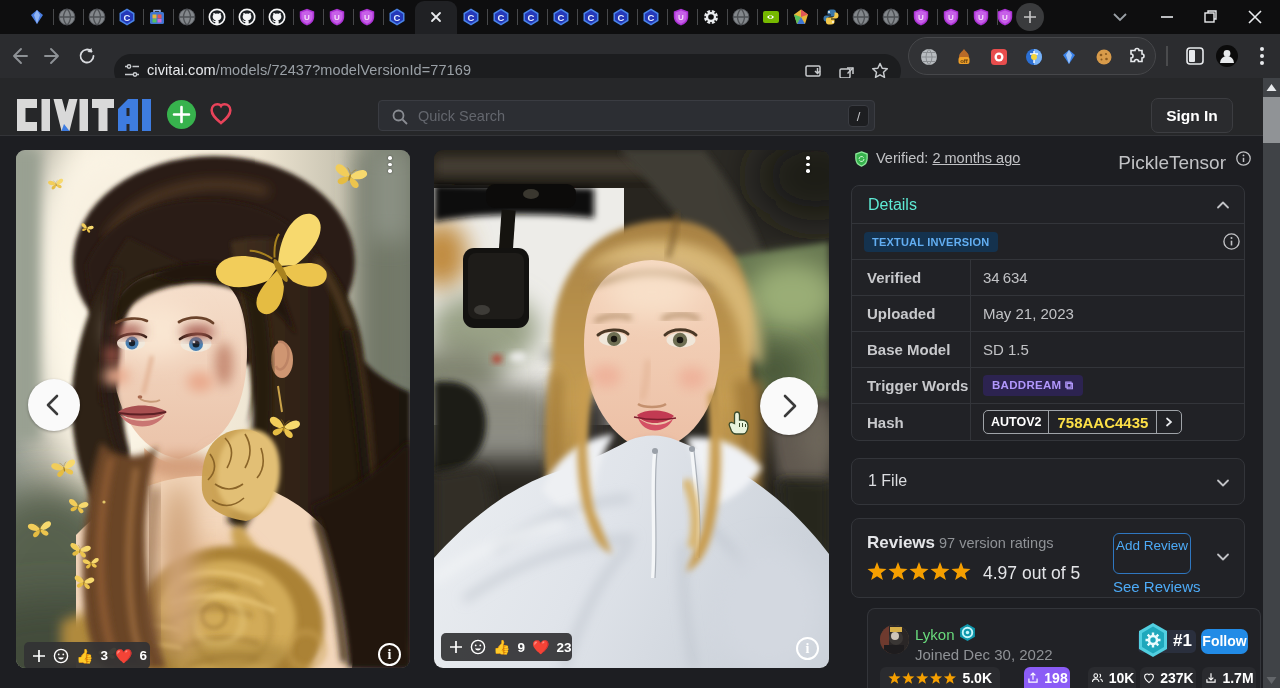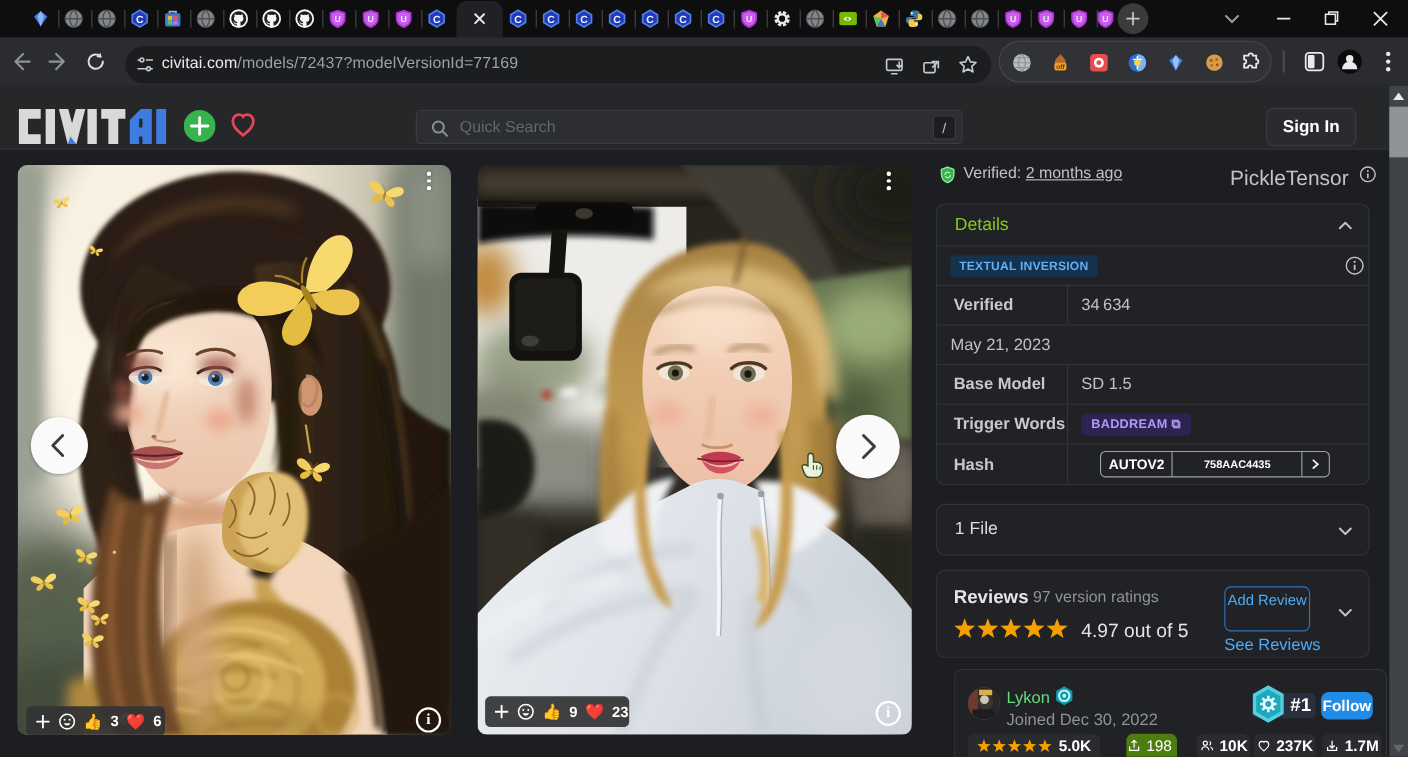--- a/index.html
+++ b/index.html
@@ -12,21 +12,21 @@
 .fav { position:absolute; top:8px; width:18px; height:18px; }
 .tabsep { position:absolute; top:9px; width:1px; height:16px; background:#47484a; }
 #activetab { position:absolute; left:415px; top:1px; width:42px; height:33px; background:#202124; border-radius:9px 9px 0 0; }
 #activetab .x { position:absolute; left:13px; top:8px; width:16px; height:16px; }
 #newtab { position:absolute; left:1016px; top:3px; width:28px; height:28px; border-radius:50%; background:#3a3b3d; }
 #newtab svg { position:absolute; left:6px; top:6px; }
 .winctl { position:absolute; top:9px; }
 
 
 #toolbar { position:absolute; left:0; top:34px; width:1280px; height:44px; background:#2b2c2f; }
-#omnibox { position:absolute; left:114px; top:8px; width:787px; height:34px; background:#1c1d1f; border-radius:17px; }
+#omnibox { position:absolute; left:114px; top:20px; width:787px; height:34px; background:#1c1d1f; border-radius:17px; }
 #omnibox .urlmain { color:#e8eaed; } #omnibox .urlrest { color:#9aa0a6; }
 #omnibox .urltext { position:absolute; left:33px; top:8px; font-size:14.5px; letter-spacing:0.1px; white-space:nowrap; }
 #extbar { position:absolute; left:908px; top:3px; width:248px; height:38px; border:1px solid #46474a; border-radius:19px; background:#313235; }
 
 
 #cvheader { position:absolute; left:0; top:78px; width:1280px; height:58px; background:#262729; border-bottom:1px solid #333438; }
 #searchbar { position:absolute; left:378px; top:22px; width:497px; height:31px; background:#2c2e33; border:1px solid #3a3c42; border-radius:4px; }
 #searchbar .ph { position:absolute; left:39px; top:7px; color:#63666d; font-size:14.5px; }
 #slash { position:absolute; right:5px; top:4px; width:21px; height:22px; background:#1d1e21; border:1px solid #3a3c42; border-radius:4px; color:#c1c2c5; font-size:13px; text-align:center; line-height:21px; }
 #signin { position:absolute; left:1151px; top:20px; width:82px; height:35px; background:#2a2b2e; border:1px solid #3c3d41; border-radius:7px; color:#fff; font-weight:bold; font-size:15.5px; text-align:center; line-height:33px; }
@@ -41,23 +41,23 @@
 .reactbar .n { font-size:13.5px; font-weight:bold; color:#fff; }
 .reactbar svg, .reactbar span { flex:none; }
 .infobtn { position:absolute; width:23px; height:23px; border-radius:50%; border:2px solid #fff; color:#fff; font-weight:bold; text-align:center; font-size:14px; line-height:19px; font-family:"Liberation Serif",serif; }
 .navbtn { position:absolute; background:#fafafa; border-radius:50%; box-shadow:0 1px 3px rgba(0,0,0,.3); }
 
 
 #sidebar { position:absolute; left:851px; top:150px; width:394px; }
 .sbcard { background:#212226; border:1px solid #33353a; border-radius:8px; }
 #vrow { position:absolute; left:0; top:0; width:394px; height:18px; color:#c1c2c5; font-size:14.5px; }
 #details { position:absolute; left:0; top:35px; width:394px; height:256px; }
-#details .hdr { height:38px; border-bottom:1px solid #33353a; color:#84cc16; font-size:16px; line-height:38px; padding-left:16px; }
+#details .hdr { height:38px; border-bottom:1px solid #33353a; color:#5eead4; font-size:16px; line-height:38px; padding-left:16px; }
 .drow { display:flex; height:36px; border-bottom:1px solid #33353a; align-items:center; }
-.drow:last-child { border-bottom:none;gap:17px; }
+.drow:last-child { border-bottom:none; }
 .dlab { width:119px; border-right:1px solid #33353a; padding-left:15px; color:#c8c9cc; font-size:15px; font-weight:bold; height:100%; display:flex; align-items:center; }
 .dval { padding-left:12px; color:#c1c2c5; font-size:15px; display:flex; align-items:center; flex:1; }
 #file1 { position:absolute; left:0; top:308px; width:394px; height:47px; }
 #file1 .t { position:absolute; left:16px; top:13px; color:#dcdde0; font-size:16px; }
 #reviews { position:absolute; left:0; top:368px; width:394px; height:80px; }
 #creator { position:absolute; left:16px; top:458px; width:394px; height:83px; border-radius:8px 8px 0 0; border-bottom:none; }
 .chev { position:absolute; }
 .bluelink { color:#4dabf7; }
 
 
@@ -752,38 +752,39 @@
               <path d="M7.5 6.8 V11" stroke="#c1c2c5" stroke-width="1.4"></path>
               <circle cx="7.5" cy="4.4" r="0.9" fill="#c1c2c5"></circle>
             </svg>
           </div>
         </div>
       <div class="drow">
           <div class="dlab">Verified</div>
           <div class="dval">34 634</div>
         </div>
       <div class="drow">
+          <div class="dlab">Uploaded</div>
           <div class="dval">May 21, 2023</div>
         </div>
       <div class="drow">
           <div class="dlab">Base Model</div>
           <div class="dval">SD 1.5</div>
         </div>
       <div class="drow">
           <div class="dlab">Trigger Words</div>
           <div class="dval">
             <span style="background:#2c2350;color:#b197fc;font-size:11.5px;font-weight:bold;letter-spacing:.3px;padding:4px 9px;border-radius:4px">BADDREAM ⧉</span>
           </div>
         </div>
       <div class="drow">
           <div class="dlab">Hash</div>
           <div class="dval">
         <span style="display:inline-flex;height:24px;border:1.5px solid #9fa3a8;border-radius:5px;overflow:hidden;align-items:stretch">
           <span style="padding:0 7px;color:#fff;font-weight:bold;font-size:12.5px;display:flex;align-items:center">AUTOV2</span>
-          <span style="border-left:1.5px solid #9fa3a8;padding:0 28px;color:#ffffff;font-weight:bold;font-size:10px;display:flex;align-items:center">758AAC4435</span>
+          <span style="border-left:1.5px solid #9fa3a8;padding:0 8px;color:#fde047;font-weight:bold;font-size:15px;display:flex;align-items:center">758AAC4435</span>
           <span style="border-left:1.5px solid #9fa3a8;padding:0 7px;display:flex;align-items:center">
                 <svg width="10" height="10" viewBox="0 0 10 10">
                   <path d="M3 1.5 L7 5 L3 8.5" stroke="#e8eaed" stroke-width="1.7" fill="none" stroke-linecap="round"></path>
                 </svg>
               </span>
         </span>
           </div>
         </div>
     </div>
 
@@ -844,21 +845,21 @@
       <div class="abs" style="left:12px;top:58px;width:120px;height:22px;background:#2a2b2f;border-radius:6px 6px 0 0;display:flex;align-items:center;padding:0 8px;gap:2px">
           <svg width="84" height="15" viewBox="0 0 84 15" id="smallstars">
             <polygon points="8.00,-0.30 9.93,4.85 15.42,5.09 11.12,8.51 12.58,13.81 8.00,10.78 3.42,13.81 4.88,8.51 0.58,5.09 6.07,4.85" fill="#f59f00"></polygon>
             <polygon points="25.00,-0.30 26.93,4.85 32.42,5.09 28.12,8.51 29.58,13.81 25.00,10.78 20.42,13.81 21.88,8.51 17.58,5.09 23.07,4.85" fill="#f59f00"></polygon>
             <polygon points="42.00,-0.30 43.93,4.85 49.42,5.09 45.12,8.51 46.58,13.81 42.00,10.78 37.42,13.81 38.88,8.51 34.58,5.09 40.07,4.85" fill="#f59f00"></polygon>
             <polygon points="59.00,-0.30 60.93,4.85 66.42,5.09 62.12,8.51 63.58,13.81 59.00,10.78 54.42,13.81 55.88,8.51 51.58,5.09 57.07,4.85" fill="#f59f00"></polygon>
             <polygon points="76.00,-0.30 77.93,4.85 83.42,5.09 79.12,8.51 80.58,13.81 76.00,10.78 71.42,13.81 72.88,8.51 68.58,5.09 74.07,4.85" fill="#f59f00"></polygon>
           </svg>
           <span style="color:#fff;font-weight:bold;font-size:14px;margin-left:4px">5.0K</span>
         </div>
-      <div class="abs" style="left:156px;top:58px;width:46px;height:22px;background:#4d7c0f;border-radius:6px 6px 0 0;display:flex;align-items:center;gap:4px;color:#fff;font-weight:normal;font-size:14px"><svg width="14" height="14" viewBox="0 0 24 24">
+      <div class="abs" style="left:156px;top:58px;width:46px;height:22px;background:#8b5cf6;border-radius:6px 6px 0 0;display:flex;align-items:center;justify-content:center;gap:4px;color:#fff;font-weight:bold;font-size:14px"><svg width="14" height="14" viewBox="0 0 24 24">
             <path d="M12 15 V4 M8 7.5 L12 3.5 L16 7.5" stroke="#fff" stroke-width="2" fill="none"></path>
             <path d="M5 13 V19 H19 V13" stroke="#fff" stroke-width="2" fill="none"></path>
           </svg>198</div>
       <div class="abs" style="left:220px;top:58px;width:48px;height:22px;background:#2a2b2f;border-radius:6px 6px 0 0;display:flex;align-items:center;justify-content:center;gap:4px;color:#fff;font-weight:bold;font-size:14px"><svg width="15" height="14" viewBox="0 0 24 24">
             <circle cx="9" cy="8" r="3.2" fill="none" stroke="#fff" stroke-width="1.8"></circle>
             <path d="M3.5 19 a5.5 5.5 0 0 1 11 0" fill="none" stroke="#fff" stroke-width="1.8"></path>
             <path d="M15.5 5.2 a3.2 3.2 0 0 1 0 5.8 M17 13.8 a5.5 5.5 0 0 1 3.5 5.2" fill="none" stroke="#fff" stroke-width="1.8"></path>
           </svg>10K</div>
       <div class="abs" style="left:272px;top:58px;width:56px;height:22px;background:#2a2b2f;border-radius:6px 6px 0 0;display:flex;align-items:center;justify-content:center;gap:4px;color:#fff;font-weight:bold;font-size:14px"><svg width="14" height="14" viewBox="0 0 24 24">
             <path d="M12 20 C8 16.5 4.5 13.8 4.5 9.8 C4.5 7 6.6 5 9.2 5 C10.8 5 11.6 5.7 12 6.4 C12.4 5.7 13.6 5 14.8 5 C17.4 5 19.5 7 19.5 9.8 C19.5 13.8 16 16.5 12 20 Z" fill="none" stroke="#fff" stroke-width="1.8"></path>

